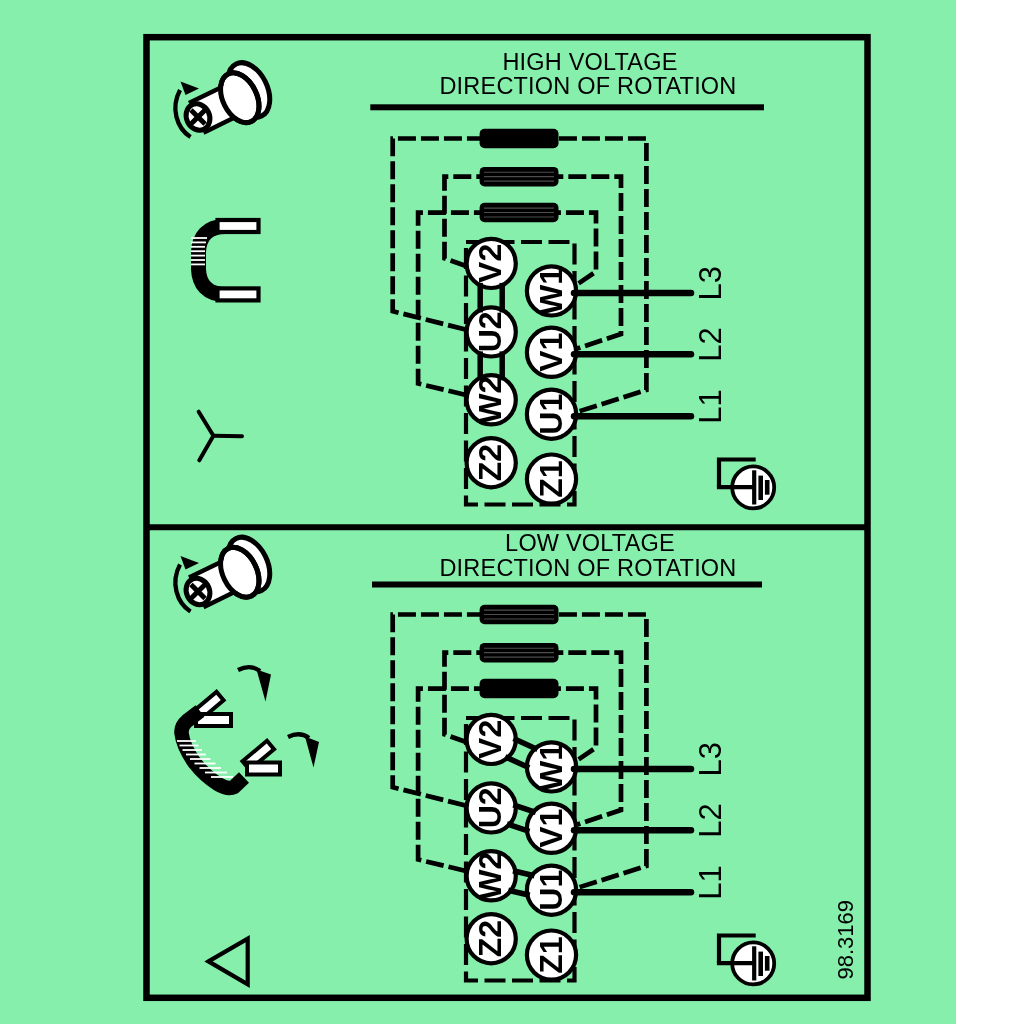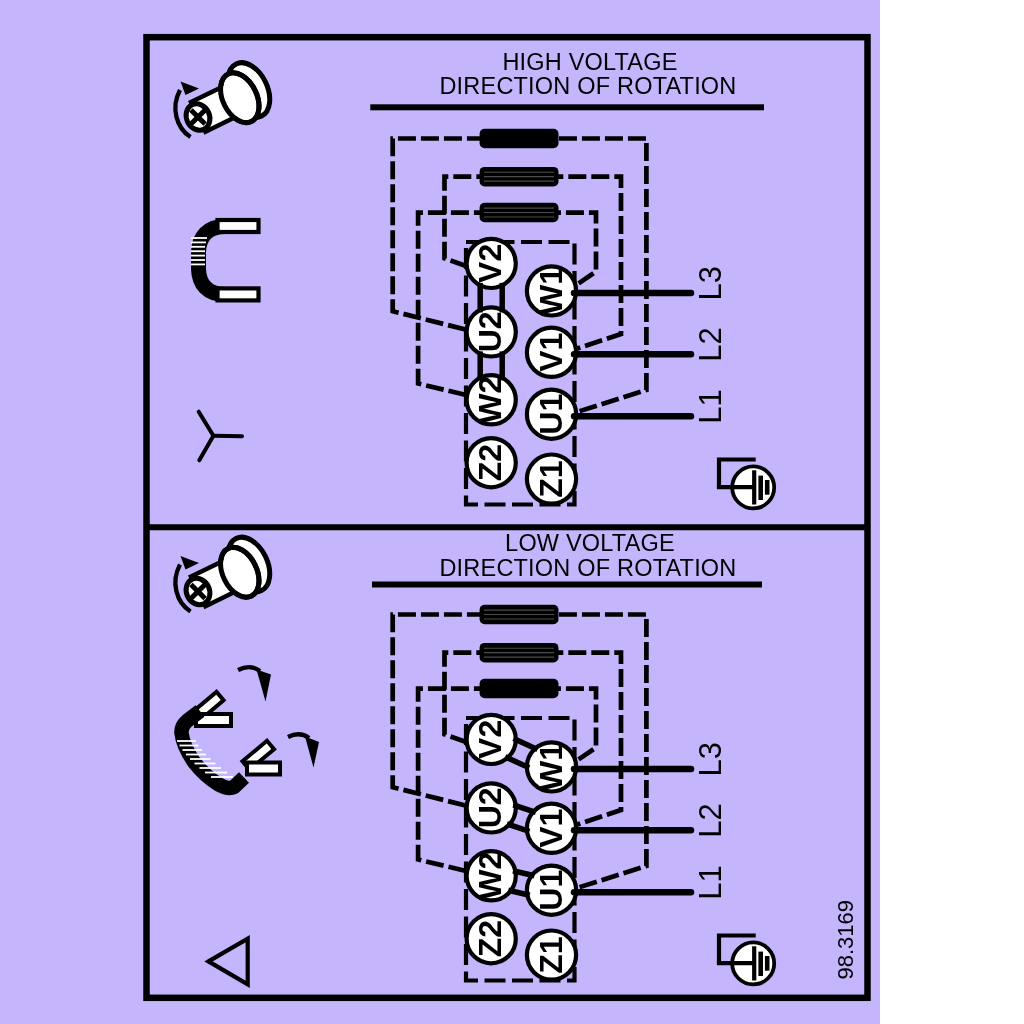--- a/index.html
+++ b/index.html
@@ -1,16 +1,16 @@
 <!DOCTYPE html>
 <html><head>
 <meta charset="utf-8">
 <style>
   html,body{margin:0;padding:0;background:#ffffff;}
-  .page{position:relative;width:880px;height:1024px;background:#c4b5fd;overflow:hidden;}
+  .page{position:relative;width:956px;height:1024px;background:#86efac;overflow:hidden;}
   svg{position:absolute;left:0;top:0;filter:blur(0.45px);}
   text{font-family:"Liberation Sans","DejaVu Sans",sans-serif;fill:#000000;}
   .title{font-size:23.5px;letter-spacing:0.2px;}
   .term-label{font-size:32px;font-weight:bold;}
   .line-label{font-size:31px;}
   .fig-num{font-size:22px;}
 </style>
 </head>
 <body>
 

